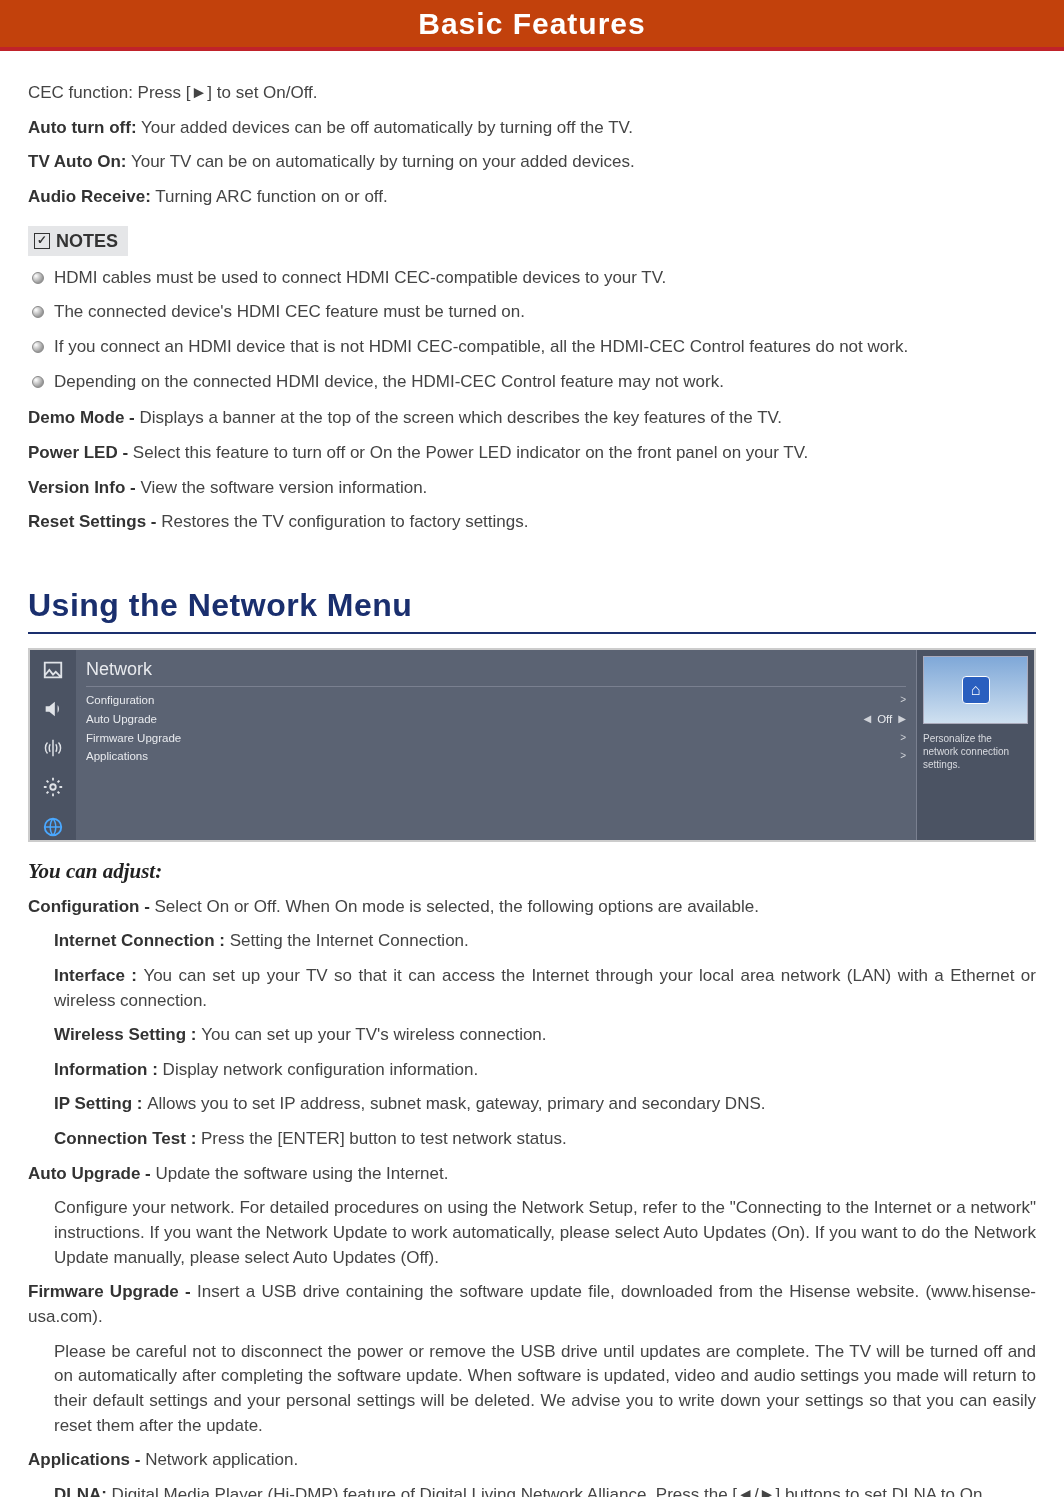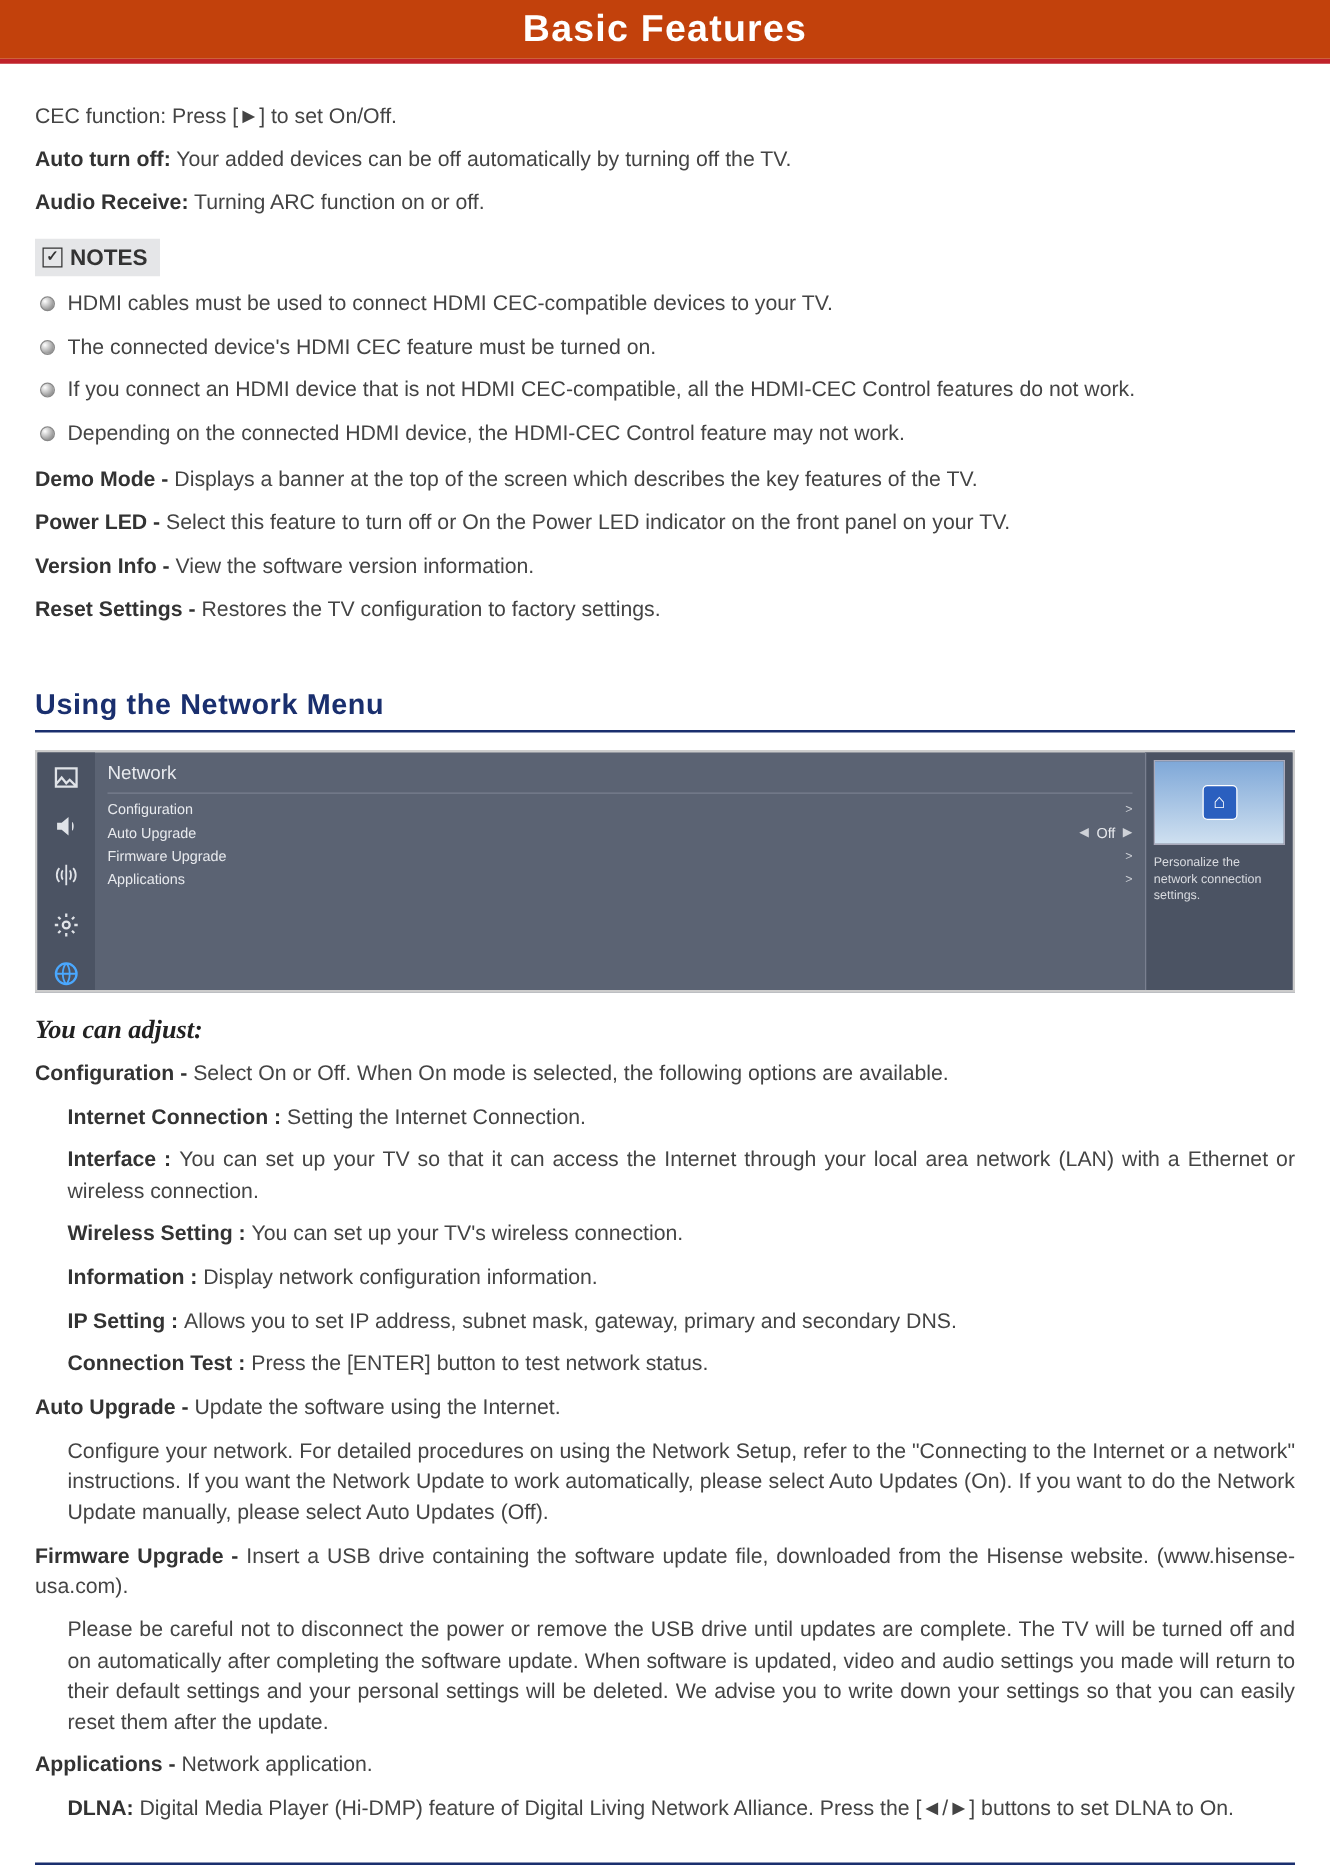--- a/index.html
+++ b/index.html
@@ -77,21 +77,21 @@
     left: 4px;
     top: 6px;
     width: 10px;
     height: 10px;
     border-radius: 50%;
     background: radial-gradient(circle at 30% 30%, #fff 0%, #999 70%);
     border: 1px solid #888;
   }
   .section-title {
     color: #1a2f6e;
-    font-size: 23px;
+    font-size: 32px;
     font-weight: bold;
     border-bottom: 2px solid #1a2f6e;
     padding-bottom: 4px;
     margin-bottom: 14px;
     letter-spacing: 0.5px;
     width: 100%;
   }
   .menu-screenshot {
     border: 2px solid #ccc;
     background: #5b6373;
@@ -121,21 +121,21 @@
   .menu-sidebar .sicon svg { width:22px; height:22px; fill:#e0e3e8; }
   .menu-main {
     flex: 1;
     padding: 6px 10px;
     color: #e8eaee;
     font-size: 12px;
     display:flex;
     flex-direction:column;
   }
   .menu-main .menu-title {
-    font-size: 15px;
+    font-size: 18px;
     border-bottom: 1px solid #7a8090;
     padding-bottom: 4px;
     margin-bottom: 4px;
   }
   .menu-row {
     display:flex;
     justify-content:space-between;
     align-items:center;
     padding:1px 0;
     font-size:11.5px;
@@ -200,20 +200,23 @@
 
 <div class="content">
 
   <div class="col">
     <p>CEC function: Press [►] to set On/Off.</p>
 
     <p>
       <span class="label">Auto turn off:</span><span> Your added devices can be off automatically by turning off the TV.</span>
     </p>
 
+    <p>
+      <span class="label">TV Auto On:</span><span> Your TV can be on automatically by turning on your added devices.</span>
+    </p>
 
     <p>
       <span class="label">Audio Receive:</span><span> Turning ARC function on or off.</span>
     </p>
 
     <div class="notes-box">
       <span class="check">✓</span>
       <span>NOTES</span>
     </div>
 

